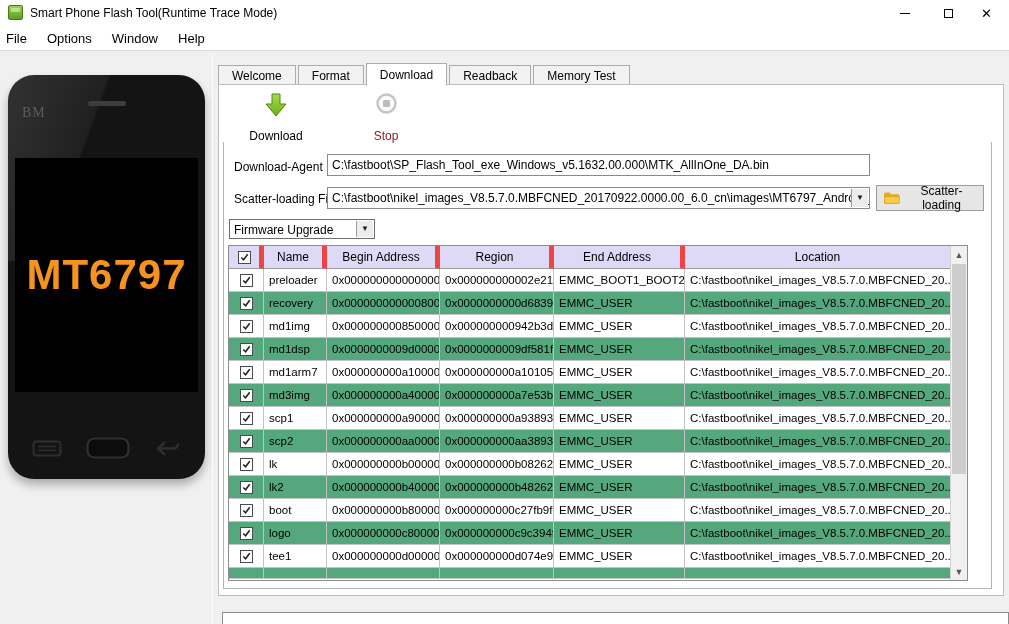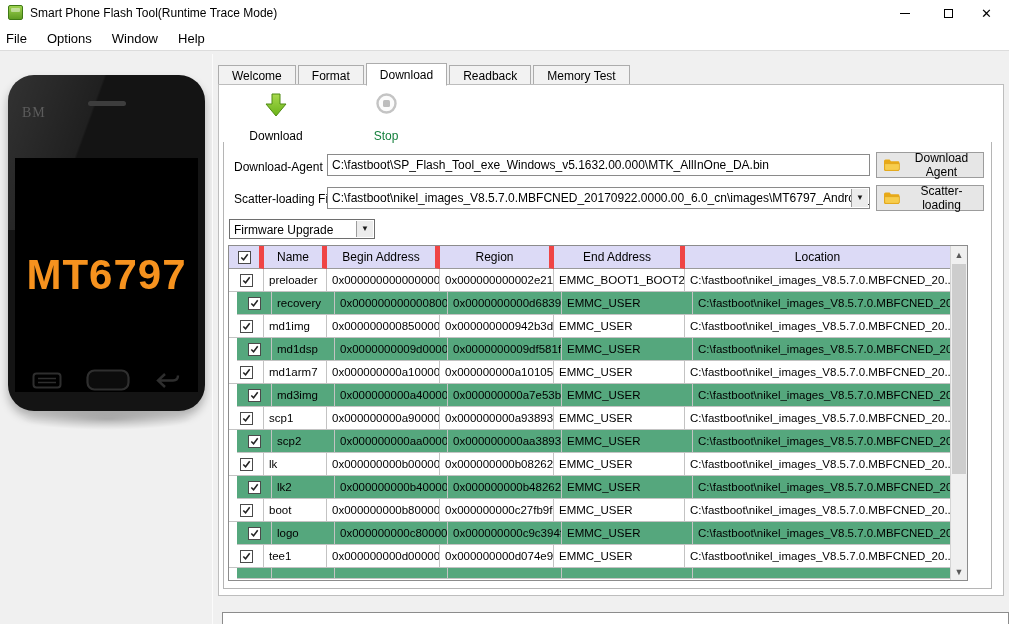--- a/index.html
+++ b/index.html
@@ -21,21 +21,21 @@
 
   
   .menubar { position:absolute; left:0; top:26px; width:1009px; height:25px; background:#ffffff;
              border-bottom:1px solid #dcdcdc; display:flex; align-items:center; }
   .menu-item { padding:0 10px; height:100%; display:flex; align-items:center; font-size:13px; }
   .menu-item:first-child { padding-left:6px; }
 
   
   .v-sep { position:absolute; left:212px; top:54px; width:1px; height:570px; background:#d2d2d2;
            border-right:1px solid #fbfbfb; }
-  .phone { position:absolute; left:8px; top:75px; width:197px; height:336px; background:#141414;
+  .phone { position:absolute; left:8px; top:75px; width:197px; height:404px; background:#141414;
            border-radius:26px; box-shadow:0 6px 10px rgba(0,0,0,.28); overflow:hidden; }
   .phone::before { content:""; position:absolute; left:0; top:0; width:100%; height:46%;
            background:linear-gradient(110deg, rgba(255,255,255,.13) 0%, rgba(255,255,255,.05) 38%, rgba(255,255,255,0) 39%); }
   .speaker { position:absolute; left:50%; top:26px; transform:translateX(-50%); width:38px; height:5px;
              background:#3d3d3d; border-radius:3px; }
   .bm-logo { position:absolute; left:14px; top:30px; color:#5c5c5c; font-family:"Liberation Serif", serif;
              font-size:14px; letter-spacing:1px; }
   .screen { position:absolute; left:7px; top:47px; width:183px; height:234px; background:#000;
             display:flex; align-items:center; justify-content:center;margin-top:36px; }
   .chipset { color:#f6921e; font-weight:bold; font-size:42px; letter-spacing:1px; }
@@ -49,41 +49,41 @@
   .tab { height:20px; padding:0 13px; display:flex; align-items:center; background:#f2f2f2;
          border:1px solid #acacac; border-bottom:none; margin-right:2px; font-size:12px; position:relative; }
   .tab.active { height:23px; background:#ffffff; z-index:3; margin-bottom:-1px; border-bottom:1px solid #fff; }
 
   
   .tabpanel { position:absolute; left:218px; top:84px; width:786px; height:512px; background:#ffffff;
               border:1px solid #bdbdbd; }
   .toolbar-btn { position:absolute; top:8px; width:90px; height:50px; display:flex; flex-direction:column;
                  align-items:center; justify-content:space-between; background:none; border:none;
                  font-family:inherit; font-size:12px; }
-  .tb-download { left:12px; } .tb-stop { left:122px; color:#15803d; }
+  .tb-download { left:12px; } .tb-stop { left:122px; color:#7f1d1d; }
 
   
   .groupbox { position:absolute; left:4px; top:57px; width:769px; height:447px;
               border:1px solid #b5b5b5; border-top:none; }
   .frm-label { position:absolute; font-size:12px; }
   .txt-input { position:absolute; height:22px; border:1px solid #8a8a8a; background:#fff; font-family:inherit;
                font-size:12px; padding:0 4px; white-space:nowrap; overflow:hidden; line-height:20px; }
   .combo-arrow { position:absolute; right:1px; top:1px; bottom:1px; width:17px; background:#ececec;
                border-left:1px solid #9c9c9c; display:flex; align-items:center; justify-content:center;
                font-size:8px; color:#1a1a1a; }
   .side-btn { position:absolute; width:108px; height:26px; background:#e6e6e6; border:1px solid #9c9c9c;
               display:flex; align-items:center; gap:6px; padding:0 6px; font-size:12px; }
 
   
   .table-wrap { position:absolute; left:4px; top:103px; width:740px; height:336px;
                 border:1px solid #8c8c8c; background:#fff; display:flex; }
   .tgrid { width:722px; overflow:hidden; }
   .trow { display:grid; grid-template-columns:35px 63px 113px 114px 131px 1fr; height:23px; }
   .trow.hdr { background:#dcdaf6; }
-  .trow.green { background:#55a77d;margin-left:8px; }
+  .trow.green { background:#55a77d; }
   .trow.partial { height:11px; overflow:hidden; }
   .tc { border-right:1px solid #c3c3c3; border-bottom:1px solid #c3c3c3; display:flex; align-items:center;
         padding:0 5px; font-size:11.5px; white-space:nowrap; overflow:hidden; }
   .trow.hdr .tc { justify-content:center; border-right:5px solid #ef4444; border-bottom:1px solid #9a9a9a; font-size:12px; }
   .tc.c0 { justify-content:center; padding:0; }
   .cbx { width:13px; height:13px; background:#fff; border:1px solid #4a4a4a;
          display:inline-flex; align-items:center; justify-content:center; }
   .cbx svg { width:11px; height:11px; }
 
   
@@ -173,27 +173,20 @@
       <circle cx="10.5" cy="10.5" r="9" fill="#fbfbfb" stroke="#c4c4c4" stroke-width="2.4"></circle>
       <rect x="7" y="7" width="7" height="7" rx="1.5" fill="#bdbdbd"></rect>
     </svg>
     <span>Stop</span>
   </button>
 
   <div class="groupbox">
 
     <div class="frm-label" style="left:10px; top:18px;">Download-Agent</div>
     <input class="txt-input" style="left: 103px; top: 12px; width: 543px;" type="text" value="C:\fastboot\SP_Flash_Tool_exe_Windows_v5.1632.00.000\MTK_AllInOne_DA.bin">
-    <button class="side-btn" style="left:652px; top:10px;">
-      <svg class="folder-svg" viewBox="0 0 17 14">
-        <path d="M1 3 q0-1.6 1.6-1.6 h4 l1.4 1.8 h7 q1.4 0 1.4 1.4 v7 q0 1.4-1.4 1.4 h-12.4 q-1.6 0-1.6-1.6 z" fill="#e8a917"></path>
-        <path d="M1.6 5.6 h14.8 v5.4 q0 1.4-1.4 1.4 h-12 q-1.4 0-1.4-1.4 z" fill="#f7cd4d" stroke="#d99b10" stroke-width=".6"></path>
-      </svg>
-      <span>Download Agent</span>
-    </button>
 
     <div class="frm-label" style="left:10px; top:50px;">Scatter-loading File</div>
     <div class="txt-input" style="left:103px; top:45px; width:543px; padding-right:20px;">
       <span>C:\fastboot\nikel_images_V8.5.7.0.MBFCNED_20170922.0000.00_6.0_cn\images\MT6797_Android_scatter.t</span>
       <span class="combo-arrow">▼</span>
     </div>
     <button class="side-btn" style="left:652px; top:43px;">
       <svg class="folder-svg" viewBox="0 0 17 14">
         <path d="M1 3 q0-1.6 1.6-1.6 h4 l1.4 1.8 h7 q1.4 0 1.4 1.4 v7 q0 1.4-1.4 1.4 h-12.4 q-1.6 0-1.6-1.6 z" fill="#e8a917"></path>
         <path d="M1.6 5.6 h14.8 v5.4 q0 1.4-1.4 1.4 h-12 q-1.4 0-1.4-1.4 z" fill="#f7cd4d" stroke="#d99b10" stroke-width=".6"></path>

